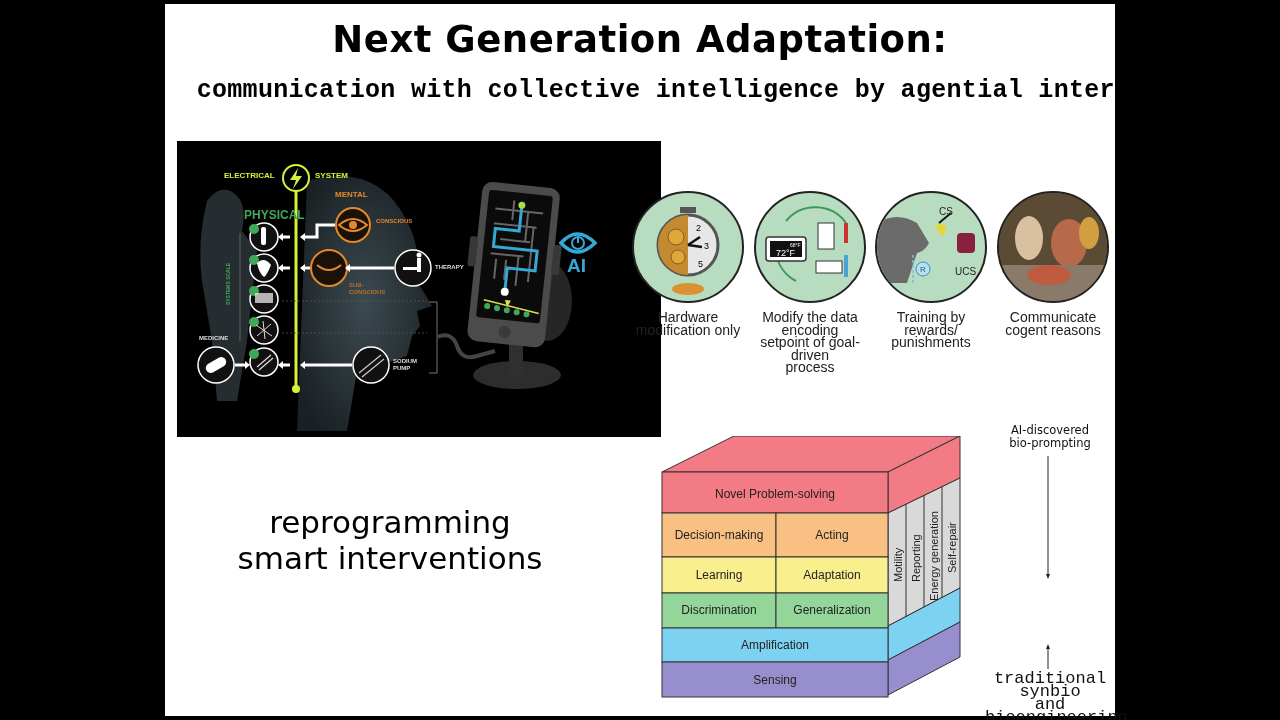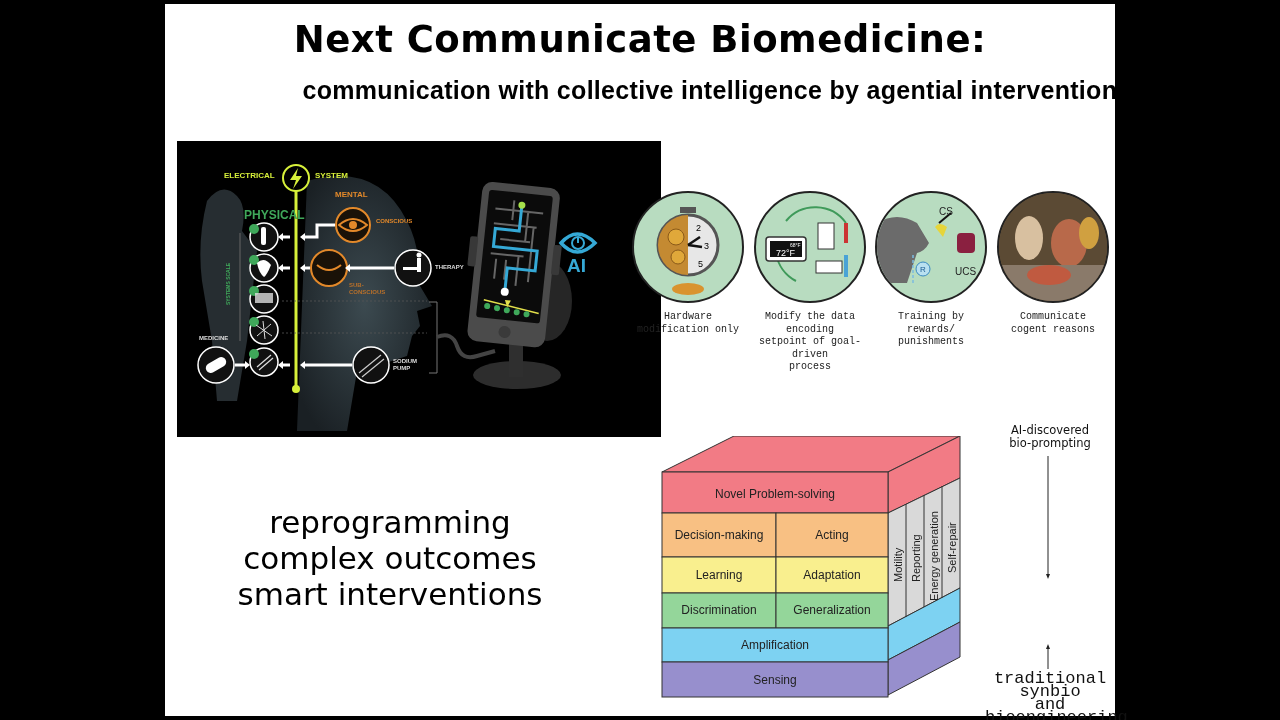--- a/index.html
+++ b/index.html
@@ -1,46 +1,46 @@
 <!DOCTYPE html>
 <html><head>
 <meta charset="utf-8">
 <style>
   html, body { margin:0; padding:0; }
   body { width:1280px; height:720px; background:#000; position:relative; overflow:hidden; font-family:"DejaVu Sans", sans-serif; }
   .slide { position:absolute; left:165px; top:4px; width:950px; height:712px; background:#fff; }
   .title { position:absolute; left:0; width:950px; top:14px; text-align:center; font-family:"DejaVu Sans", sans-serif; font-weight:bold; font-size:37px; color:#000; letter-spacing:0.5px; }
-  .subtitle { position:absolute; left:0; width:1104px; top:72px; text-align:center; font-family:Liberation Sans, sans-serif; font-weight:bold; font-size:25px; color:#000; letter-spacing:0.3px; }
+  .subtitle { position:absolute; left:0; width:1104px; top:72px; text-align:center; font-family:Liberation Mono, monospace; font-weight:bold; font-size:25px; color:#000; letter-spacing:0.3px; }
 
   
   .infographic { position:absolute; left:12px; top:137px; width:436px; height:296px; background:#000; overflow:hidden;padding-left:48px; }
   .infographic svg { position:absolute; left:0; top:0; }
   .ig-text { position:absolute; font-family:"Liberation Sans", sans-serif; font-weight:bold; white-space:nowrap; }
 
   
   .strategy { position:absolute; top:187px; width:120px; text-align:center; }
   .strategy .circle { width:108px; height:108px; border-radius:50%; margin:0 auto; border:2px solid #222; background:#b8dcc0; position:relative; overflow:hidden; }
-  .strategy .caption { margin-top:8px; font-family:Liberation Mono, monospace; font-size:10px; line-height:12.5px; color:#222; }
+  .strategy .caption { margin-top:8px; font-family:Liberation Sans, sans-serif; font-size:14px; line-height:12.5px; color:#222; }
 
   
   .points { position:absolute; left:70px; top:500px; width:310px; text-align:center; font-family:"DejaVu Sans", sans-serif; font-size:31px; line-height:36px; color:#000; }
 
   
   .cube { position:absolute; left:496px; top:432px; }
   .cube-label { font-family:"Liberation Sans", sans-serif; font-size:12px; fill:#222; }
 
   
   .axis-top { position:absolute; left:830px; top:420px; width:110px; text-align:center; font-family:"DejaVu Sans", sans-serif; font-size:11.5px; line-height:13px; color:#111; }
   .axis-bottom { position:absolute; left:820px; top:668px; width:130px; text-align:center; font-family:Liberation Mono, monospace; font-size:17px; line-height:13px; color:#111; }
 </style>
 </head>
 <body>
 
 <div class="slide">
-  <div class="title">Next Communicate Biomedicine:</div>
+  <div class="title">Next Generation Adaptation:</div>
   <div class="subtitle">communication with collective intelligence by agential interventions</div>
 
   <div class="infographic">
     <svg width="436" height="296" viewBox="0 0 436 296">
       <defs>
         <radialGradient id="silh" cx="50%" cy="50%" r="60%">
           <stop offset="0%" stop-color="#3c4a50"></stop>
           <stop offset="100%" stop-color="#1a2024"></stop>
         </radialGradient>
       </defs>
@@ -238,21 +238,20 @@
         <ellipse cx="90" cy="40" rx="10" ry="16" fill="#d0a040"></ellipse>
         <rect x="0" y="72" width="108" height="36" fill="#8a7a6a"></rect>
         <ellipse cx="50" cy="82" rx="22" ry="10" fill="#c05a40"></ellipse>
       </svg>
     </div>
     <div class="caption"><span>Communicate</span><br><span>cogent reasons</span></div>
   </div>
 
   <div class="points">
     <div>reprogramming</div>
-    <div>complex outcomes</div>
     <div>smart interventions</div>
   </div>
 
   <svg class="cube" width="300" height="265" viewBox="0 0 300 265">
 
     <polygon points="1,36 73,0 299,0 227,36" fill="#f27b85" stroke="#333" stroke-width="1"></polygon>
 
     <polygon points="227,36 299,0 299,42 227,77" fill="#f27b85" stroke="#333" stroke-width="1"></polygon>
     <polygon points="227,77 299,42 299,152 227,190" fill="#d9d9d9" stroke="#333" stroke-width="1"></polygon>
     <polygon points="227,190 299,152 299,186 227,224" fill="#7dd2f2" stroke="#333" stroke-width="1"></polygon>

